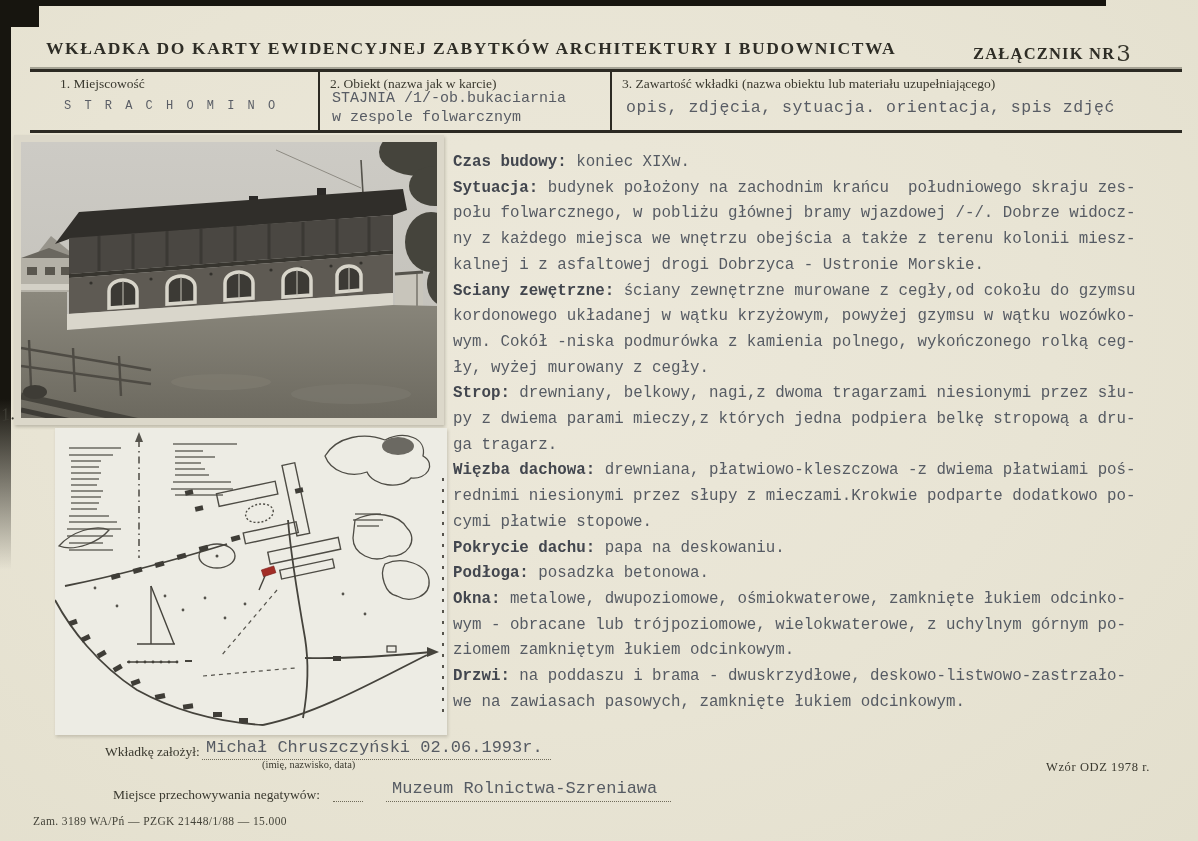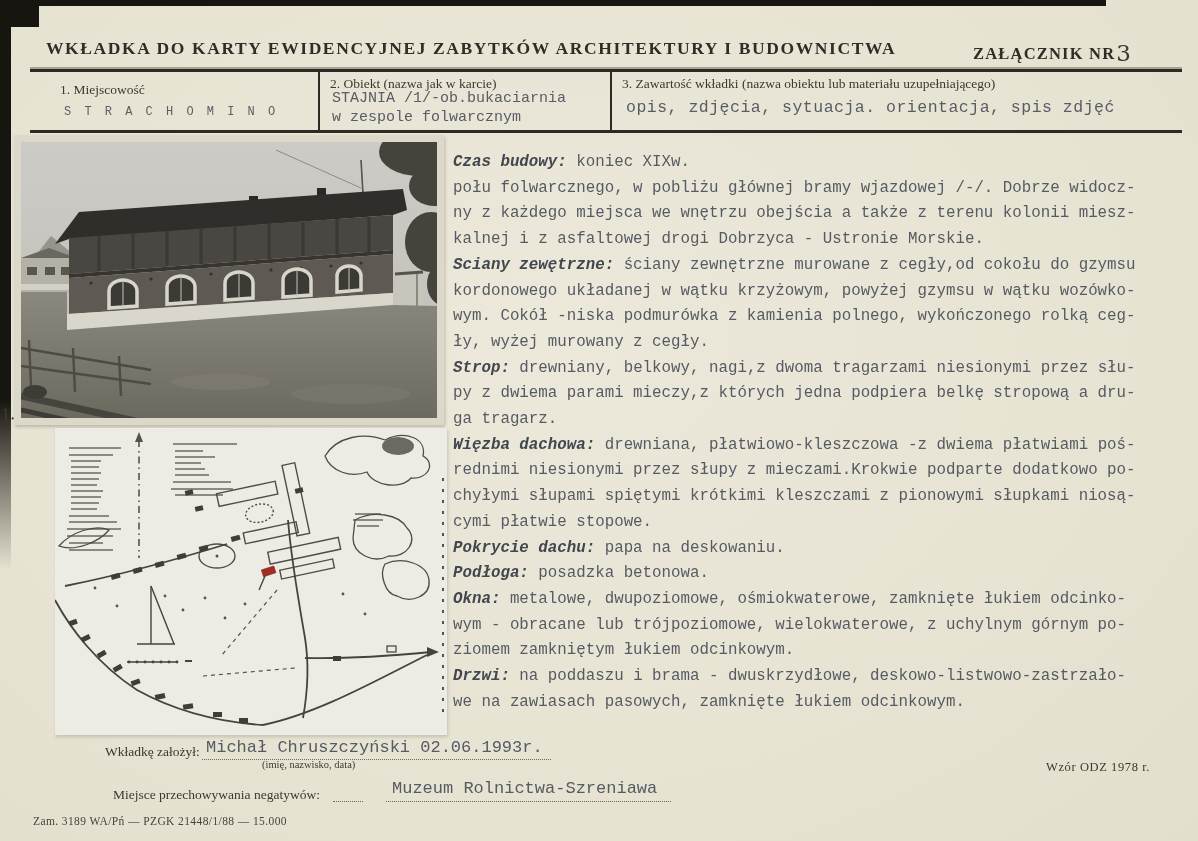--- a/index.html
+++ b/index.html
@@ -21,21 +21,21 @@
   .annex{position:absolute;left:973px;top:38px;font-size:16.5px;font-weight:bold;
     letter-spacing:1.2px;color:#2e2d26;white-space:nowrap;}
   .annex .num{font-size:23px;font-weight:normal;font-family:"DejaVu Serif",serif;
     position:relative;top:2px;left:1px;color:#3a392f;}
   
   .rule-top{position:absolute;left:30px;top:69px;width:1152px;height:3px;
     background:#2c2a23;box-shadow:0 -2px 0 rgba(44,42,35,.35);}
   .hdr{position:absolute;left:30px;top:72px;width:1152px;height:58px;
     border-bottom:3px solid #2c2a23;display:flex;}
   .hcell{position:relative;height:100%;box-sizing:border-box;}
-  .hc1{width:288px;margin-top:6px;}
+  .hc1{width:288px;}
   .hc2{width:294px;border-left:2px solid #2c2a23;border-right:2px solid #2c2a23;}
   .hc3{flex:1;}
   .hlabel{font-size:13.5px;color:#3a392f;padding:4px 0 0 10px;}
   .hc1 .hlabel{padding-left:30px;}
   .mono{font-family:"Liberation Mono","DejaVu Sans Mono",monospace;color:#585c64;}
   .hval1{position:absolute;left:34px;top:27px;font-size:12px;letter-spacing:3px;
     white-space:pre;color:#5a5e66;}
   .hval2{position:absolute;left:12px;top:17px;font-size:15px;line-height:19px;white-space:pre;}
   .hval3{position:absolute;left:14px;top:26px;font-size:16.5px;letter-spacing:.5px;white-space:pre;}
   
@@ -46,21 +46,21 @@
     color:#3c3b33;transform:rotate(-10deg);}
   
   .map{position:absolute;left:55px;top:428px;width:392px;height:307px;
     background:#edece4;box-shadow:1px 2px 3px rgba(60,55,40,.2);}
   .map svg{display:block;}
   
   .body-text{position:absolute;left:453px;top:150px;width:742px;
     font-family:"Liberation Mono","DejaVu Sans Mono",monospace;
     font-size:15.8px;line-height:25.7px;color:#565b63;}
   .body-text .line{white-space:pre;}
-  .body-text .lab{font-weight:bold;color:#42464e;font-style:italic;}
+  .body-text .lab{font-weight:bold;color:#42464e;}
   
   .founder-label{position:absolute;left:105px;top:744px;font-size:13.5px;color:#3a392f;}
   .founder-value{position:absolute;left:202px;top:738px;font-size:17px;
     font-family:"Liberation Mono","DejaVu Sans Mono",monospace;color:#565b63;
     border-bottom:1.5px dotted #6f6b5a;padding:0 8px 2px 4px;}
   .founder-hint{position:absolute;left:262px;top:759px;font-size:10.5px;color:#3a392f;}
   .wzor{position:absolute;left:1046px;top:760px;font-size:12.5px;letter-spacing:.6px;color:#3a392f;}
   .neg-label{position:absolute;left:113px;top:787px;font-size:13.5px;color:#3a392f;}
   .neg-value{position:absolute;left:358px;top:779px;font-size:17px;
     font-family:Liberation Mono, monospace;color:#565b63;
@@ -307,20 +307,21 @@
       <path d="M4,118 C16,104 40,96 54,102 C44,114 20,124 4,118 Z" stroke="#4e4c45" stroke-width="1.3" fill="none"></path>
 
       <line x1="388" y1="50" x2="388" y2="290" stroke="#55534c" stroke-width="2" stroke-dasharray="3 8"></line>
     </svg>
   </div>
 
   <div class="body-text">
 
       <div class="line"><span class="lab">Czas budowy:</span><span> koniec XIXw.</span></div>
 
+      <div class="line"><span class="lab">Sytuacja:</span><span> budynek położony na zachodnim krańcu  południowego skraju zes-</span></div>
 
       <div class="line"><span class="lab"></span><span>połu folwarcznego, w pobliżu głównej bramy wjazdowej /-/. Dobrze widocz-</span></div>
 
       <div class="line"><span class="lab"></span><span>ny z każdego miejsca we wnętrzu obejścia a także z terenu kolonii miesz-</span></div>
 
       <div class="line"><span class="lab"></span><span>kalnej i z asfaltowej drogi Dobrzyca - Ustronie Morskie.</span></div>
 
       <div class="line"><span class="lab">Sciany zewętrzne:</span><span> ściany zewnętrzne murowane z cegły,od cokołu do gzymsu</span></div>
 
       <div class="line"><span class="lab"></span><span>kordonowego układanej w wątku krzyżowym, powyżej gzymsu w wątku wozówko-</span></div>
@@ -332,21 +333,20 @@
       <div class="line"><span class="lab">Strop:</span><span> drewniany, belkowy, nagi,z dwoma tragarzami niesionymi przez słu-</span></div>
 
       <div class="line"><span class="lab"></span><span>py z dwiema parami mieczy,z których jedna podpiera belkę stropową a dru-</span></div>
 
       <div class="line"><span class="lab"></span><span>ga tragarz.</span></div>
 
       <div class="line"><span class="lab">Więzba dachowa:</span><span> drewniana, płatwiowo-kleszczowa -z dwiema płatwiami poś-</span></div>
 
       <div class="line"><span class="lab"></span><span>rednimi niesionymi przez słupy z mieczami.Krokwie podparte dodatkowo po-</span></div>
 
-      <div class="line"><span class="lab"></span><span>chyłymi słupami spiętymi krótkimi kleszczami z pionowymi słupkami niosą-</span></div>
 
       <div class="line"><span class="lab"></span><span>cymi płatwie stopowe.</span></div>
 
       <div class="line"><span class="lab">Pokrycie dachu:</span><span> papa na deskowaniu.</span></div>
 
       <div class="line"><span class="lab">Podłoga:</span><span> posadzka betonowa.</span></div>
 
       <div class="line"><span class="lab">Okna:</span><span> metalowe, dwupoziomowe, ośmiokwaterowe, zamknięte łukiem odcinko-</span></div>
 
       <div class="line"><span class="lab"></span><span>wym - obracane lub trójpoziomowe, wielokwaterowe, z uchylnym górnym po-</span></div>

